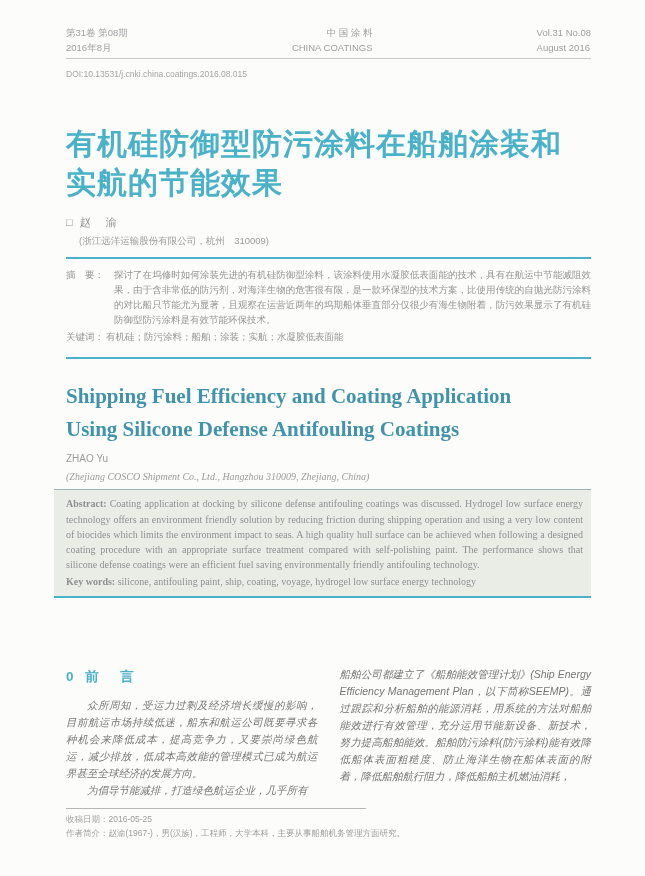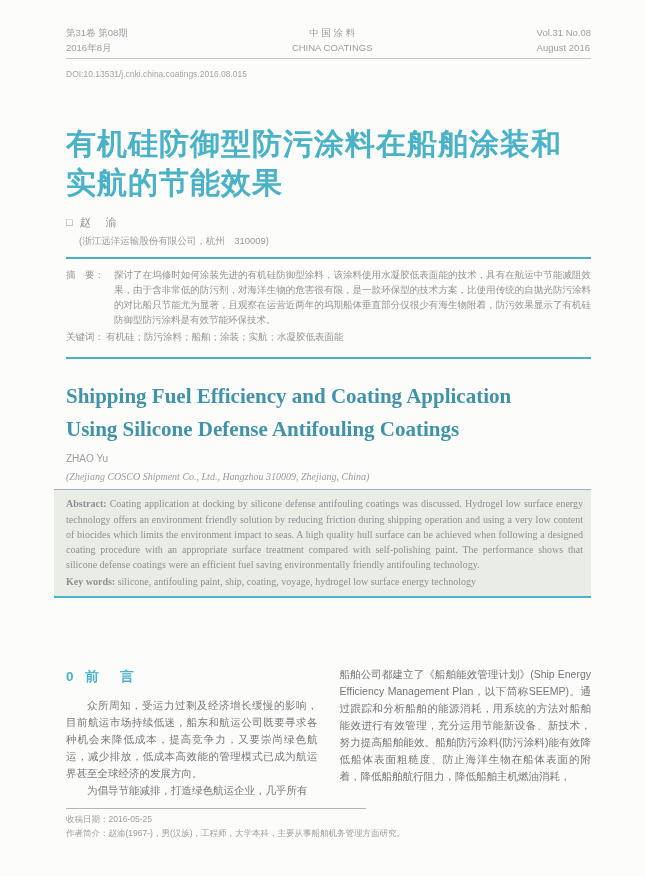--- a/index.html
+++ b/index.html
@@ -5,21 +5,21 @@
   * { margin:0; padding:0; box-sizing:border-box; }
   html,body { background:#e8e8e6; }
   .page {
     width:645px; height:876px; margin:0 auto; background:#fcfcfa;
     padding:26px 54px 0 66px; position:relative; overflow:hidden;
     font-family:"Liberation Sans", sans-serif; color:#939494;
   }
   
   .jheader { display:flex; justify-content:space-between; font-size:9.5px;
     color:#9da0a2; line-height:1.55; padding-bottom:3px; border-bottom:1px solid #c9c9c7; }
-  .jheader .c { text-align:center; }
+  .jheader .c { text-align:right; }
   .jheader .r { text-align:left; }
   .doi { font-size:8.5px; color:#a4a4a2; margin-top:10px; }
   
   .title-cn { margin-top:46px; font-size:30px; font-weight:bold;
     color:var(--accent,#49b2c9); line-height:1.28; white-space:pre-line; letter-spacing:1px; }
   .author-cn { margin-top:13px; font-size:11px; color:#8f9092; letter-spacing:2px; }
   .affil-cn { margin-top:5px; padding-left:13px; font-size:9.5px; color:#9a9b9d; }
   .rule-accent { height:2px; background:var(--accent,#49b2c9); margin-top:9px; border:none; }
   .rule-accent.mid { margin-top:13px; }
   
@@ -38,21 +38,21 @@
   .abstract-box { margin-top:7px; margin-left:-12px; background:var(--abstract_bg,#eaede6);
     border-top:1px solid #9db4ba; border-bottom:2px solid var(--accent,#49b2c9);
     padding:6px 8px 7px 12px; font-family:"Liberation Serif", serif; font-size:10px;
     line-height:1.52; color:#8f9092; text-align:justify; }
   .abstract-box .kw { margin-top:2px; text-align:left; }
   
   .section { margin-top:68px; display:flex; gap:22px; }
   .col { flex:1; font-size:10.5px; line-height:1.62; color:#767778; text-align:justify; }
   .sec-head { font-size:13.5px; font-weight:bold; color:var(--accent,#49b2c9);
     letter-spacing:4px; margin-bottom:9px; }
-  .col p { text-indent:2em; }
+  .col p { text-indent:2em;font-style:italic; }
   .col p.cont { text-indent:0; }
   
   .footnote { margin-top:9px; }
   .fn-rule { width:300px; border:none; border-top:1px solid #b6b7b5; margin-bottom:4px; }
   .fn-line { font-size:8.5px; color:#9d9e9c; line-height:1.6; }
 </style>
 </head>
 <body>
 
 <div class="page">

